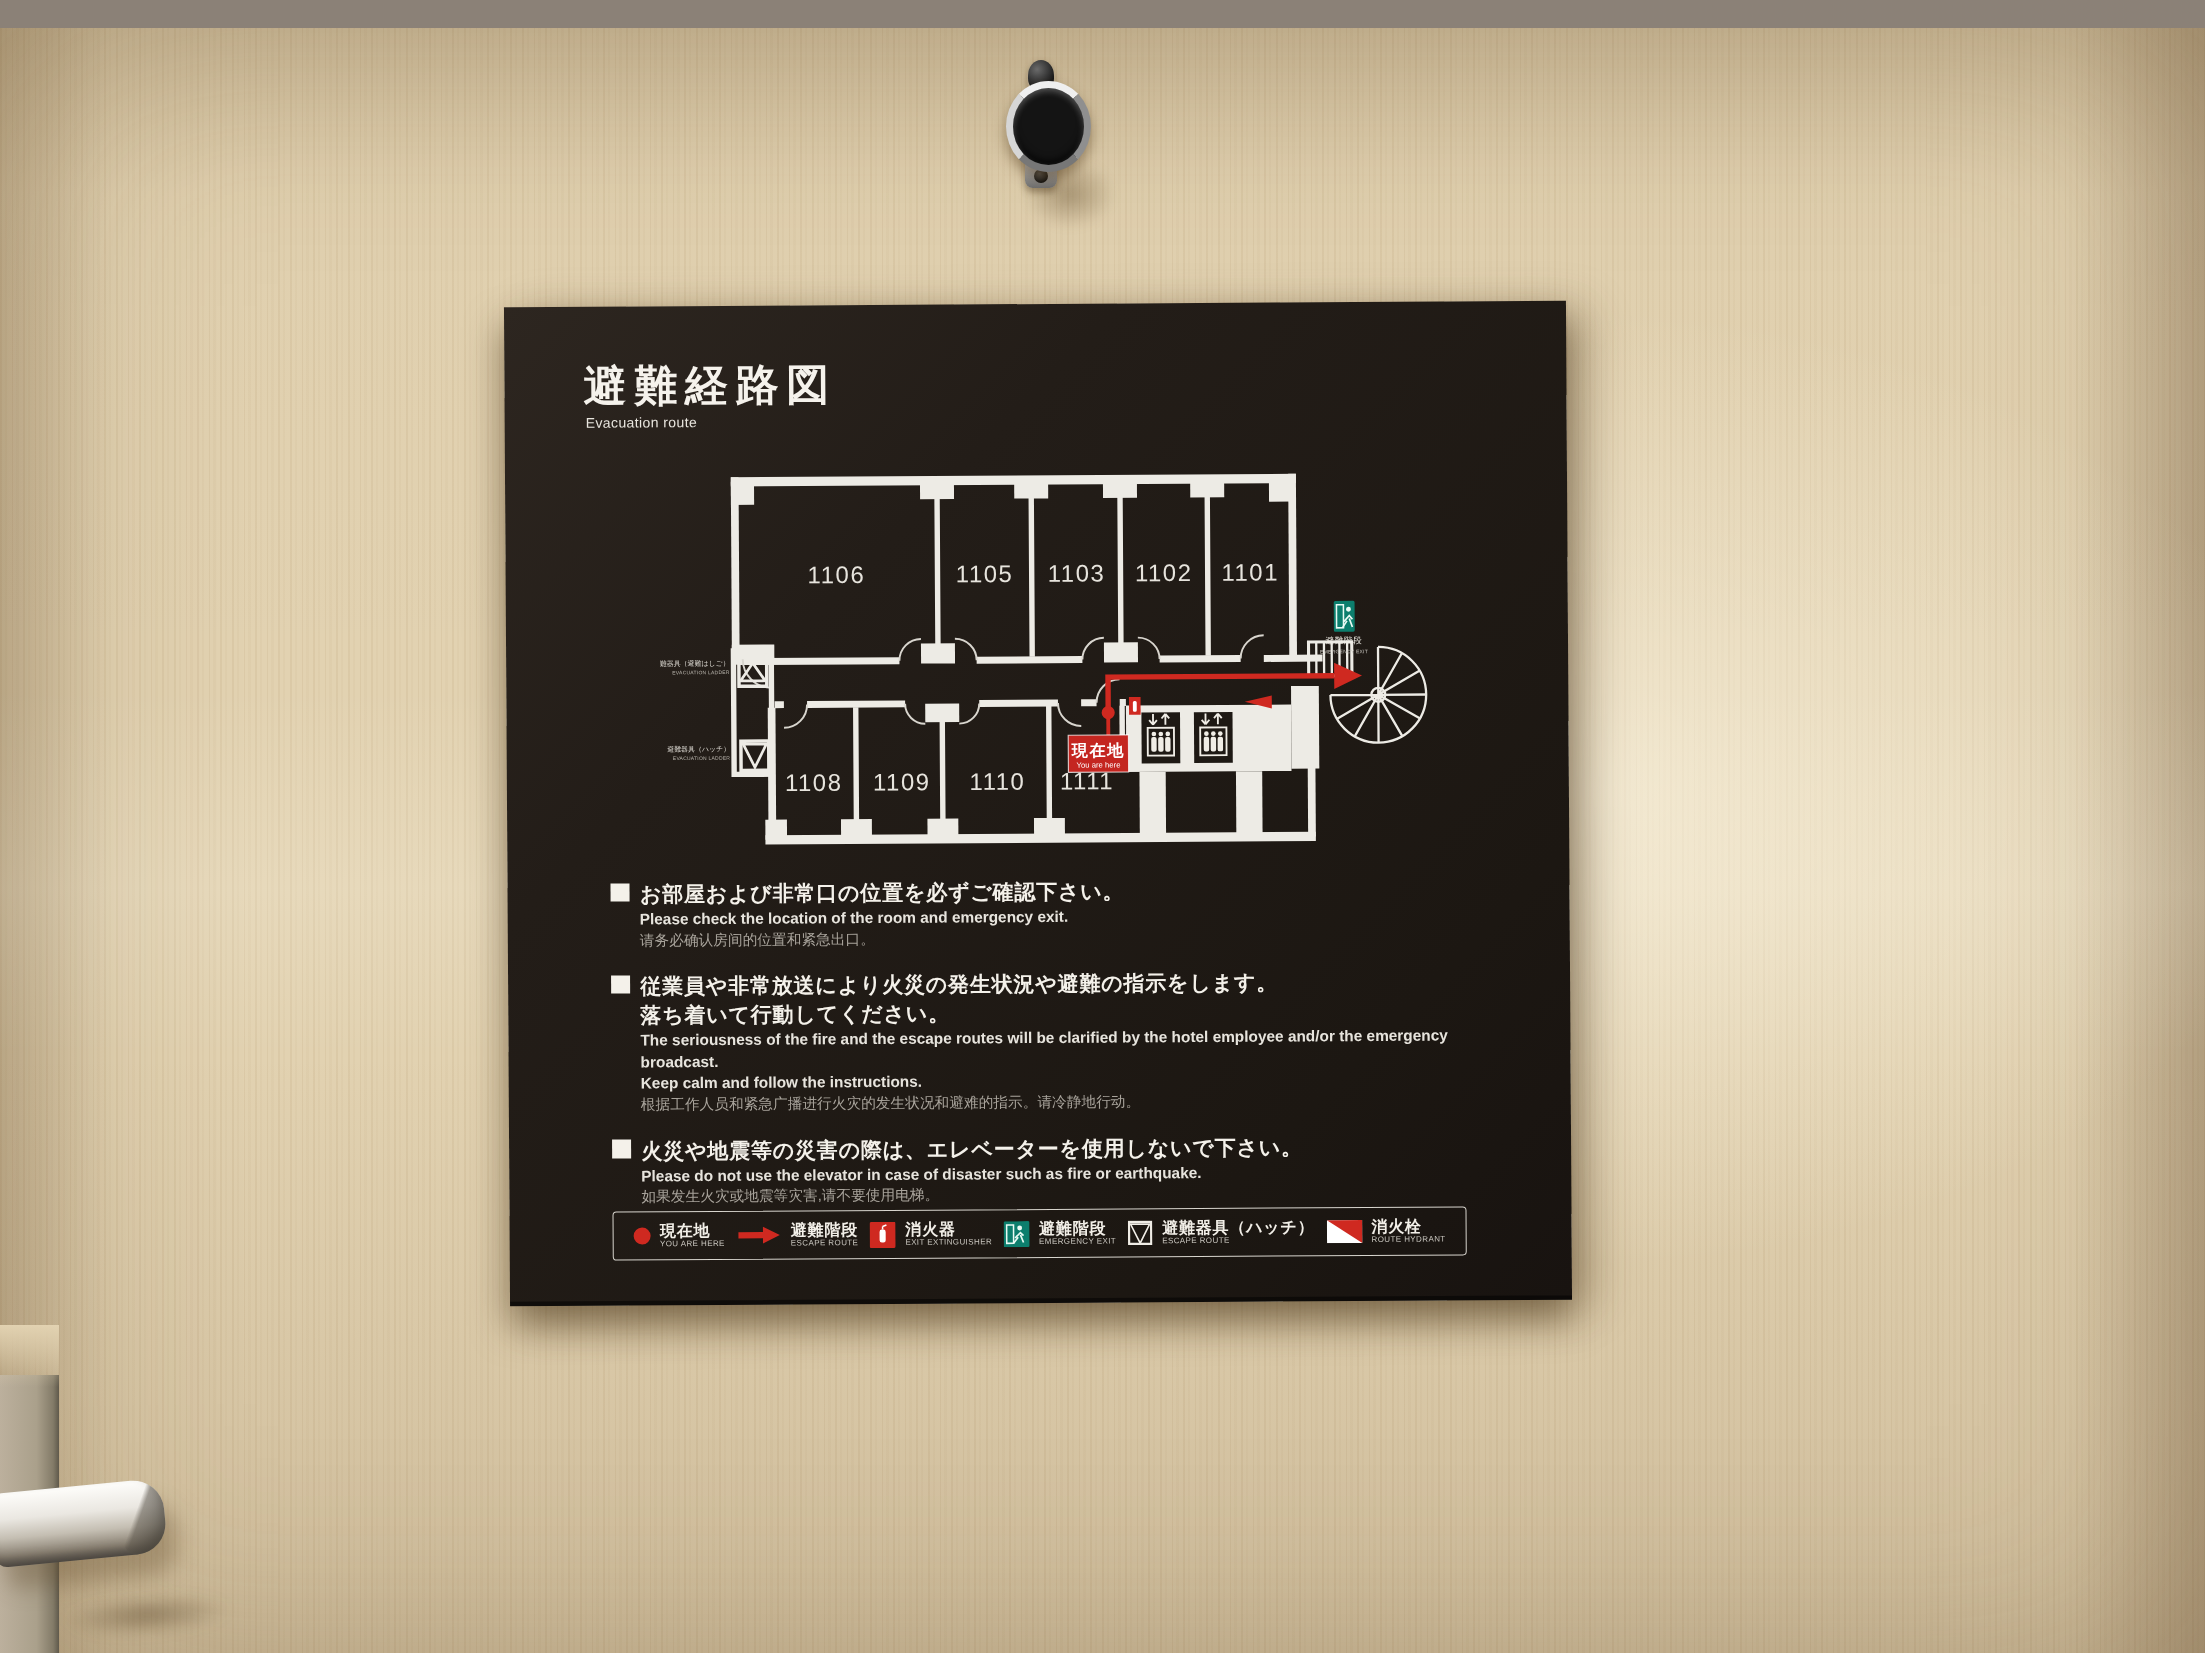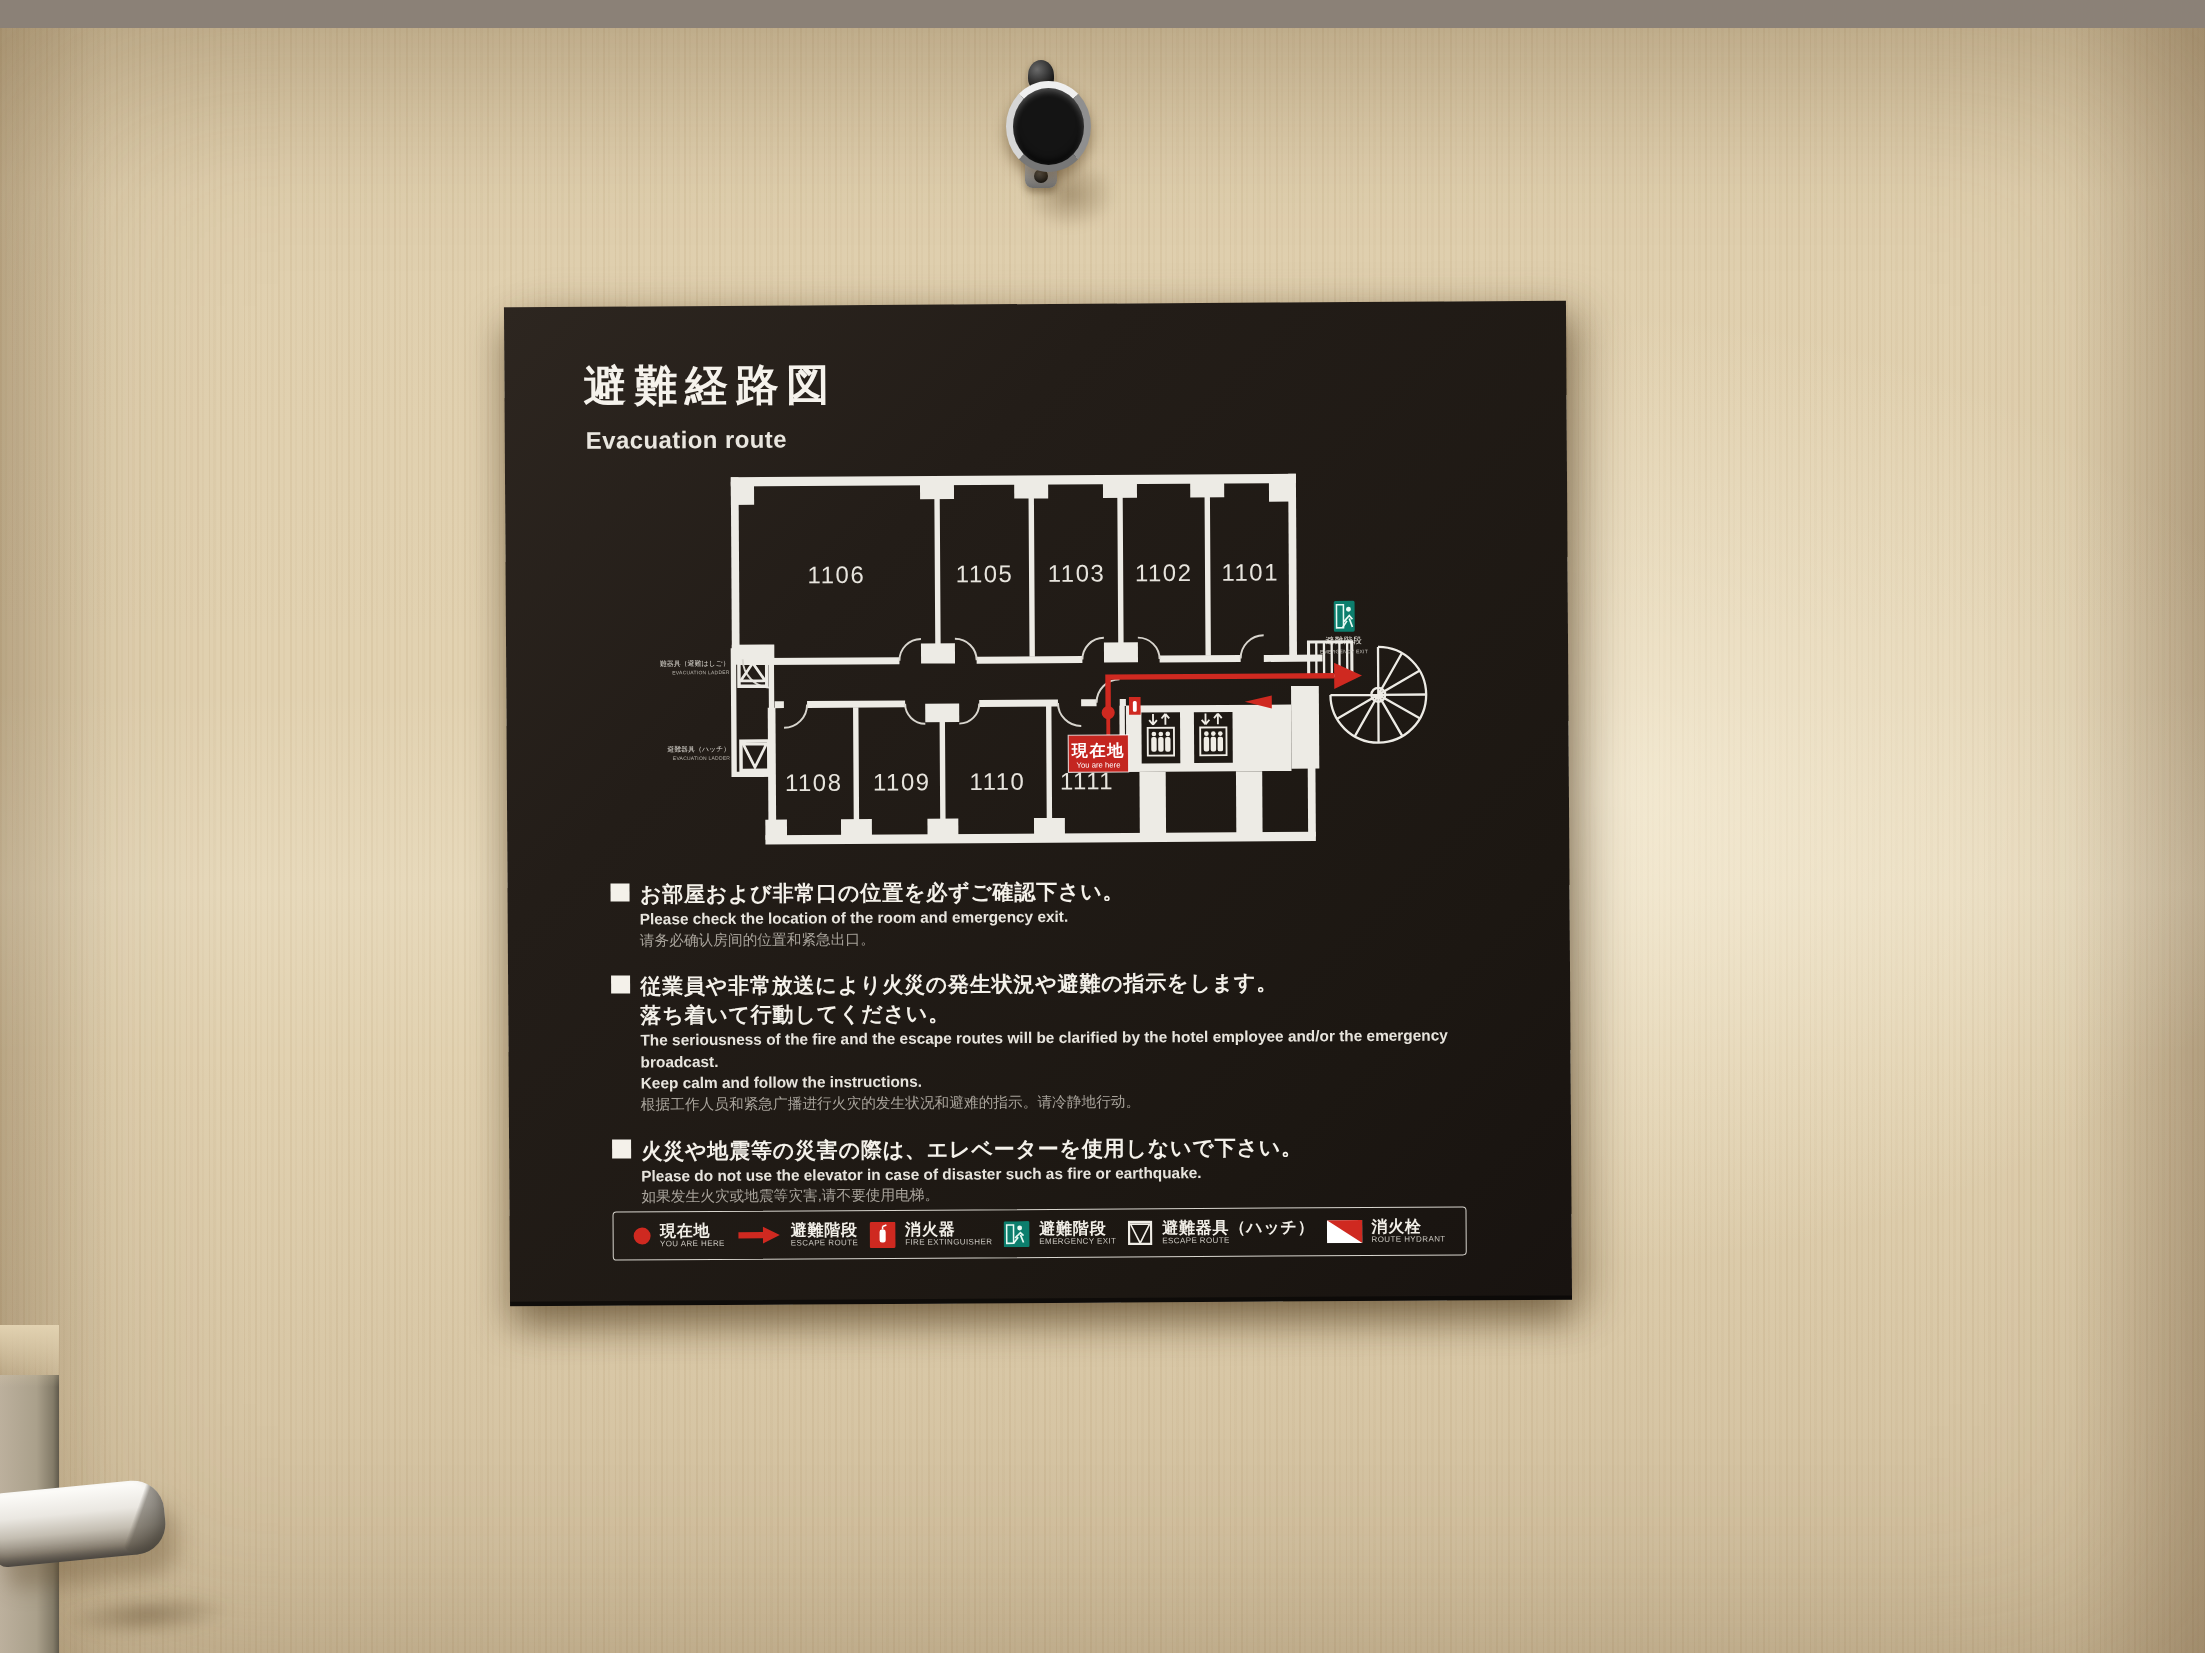--- a/index.html
+++ b/index.html
@@ -48,21 +48,21 @@
     border-radius:inherit;
     background:linear-gradient(115deg, rgba(0,0,0,0) 38%, rgba(88,82,72,0.55) 46%, rgba(62,58,50,0.75) 100%);}
 
   
   .sign{position:absolute;left:507px;top:276px;width:1062px;height:999px;
     transform:rotate(-0.35deg);
     background:linear-gradient(135deg,#2d2620 0%, #231d18 30%, #1c1712 78%, #181310 100%);
     box-shadow: 0 20px 37px rgba(75,54,25,0.55), 20px 7.7px 46px rgba(75,54,25,0.28), inset 0 -4.6px 0 rgba(0,0,0,0.5);
     color:#f2efe8;}
   .sign-title-ja{position:absolute;left:79px;top:51px;font-size:43px;font-weight:bold;letter-spacing:7.7px;color:#f5f2ec;}
-  .sign-title-en{position:absolute;left:81px;top:120px;font-size:24px;font-weight:bold;letter-spacing:0.4px;color:#e9e6df;}
+  .sign-title-en{position:absolute;left:81px;top:108px;font-size:14px;font-weight:normal;letter-spacing:0.4px;color:#e9e6df;}
 
   .plan-svg{position:absolute;left:154px;top:165px;width:772px;height:394px;}
   .w{stroke:#edebe5;fill:none;}
   .wf{fill:#edebe5;stroke:none;}
   .arc{stroke:#d9d6cf;stroke-width:2.5;fill:none;}
   .room-num{font-size:31px;fill:#e7e4dd;letter-spacing:2px;text-anchor:middle;font-weight:400;}
   .fp-label-ja{font-size:9px;fill:#dedbd4;text-anchor:end;}
   .fp-label-en{font-size:6.5px;fill:#b7b3ab;text-anchor:end;letter-spacing:0.3px;}
   .fp-exit-ja{font-size:11px;fill:#f0ede6;text-anchor:middle;letter-spacing:1px;}
   .fp-exit-en{font-size:6.5px;fill:#c7c4bd;text-anchor:middle;letter-spacing:0.3px;}
@@ -298,21 +298,21 @@
       <div class="leg-item">
         <span class="leg-icn">
           <svg width="26" height="26" viewBox="0 0 34 34">
               <rect width="34" height="34" rx="2" fill="#cf2920"></rect>
               <rect x="13" y="10" width="8" height="17" rx="3" fill="#fff"></rect>
               <path d="M17 10 V6 M17 6 L22 4" stroke="#fff" stroke-width="2" fill="none"></path>
             </svg>
         </span>
         <span>
             <div class="leg-ja">消火器</div>
-              <div class="leg-en">FIRE EXTINGUISHER</div>
+              <div class="leg-en">EXIT EXTINGUISHER</div>
           </span>
       </div>
       <div class="leg-item">
         <span class="leg-icn">
           <svg width="26" height="26" viewBox="0 0 34 34">
               <rect width="34" height="34" rx="2" fill="#0c7e6d"></rect>
               <rect x="4" y="5" width="9" height="24" fill="none" stroke="#eafaf4" stroke-width="2"></rect>
               <circle cx="21" cy="9" r="3.2" fill="#eafaf4"></circle>
               <path d="M15 22 L22 15 L26 19 M13 29 L19 21 M22 18 L26 28" stroke="#eafaf4" stroke-width="2.2" fill="none"></path>
             </svg>

